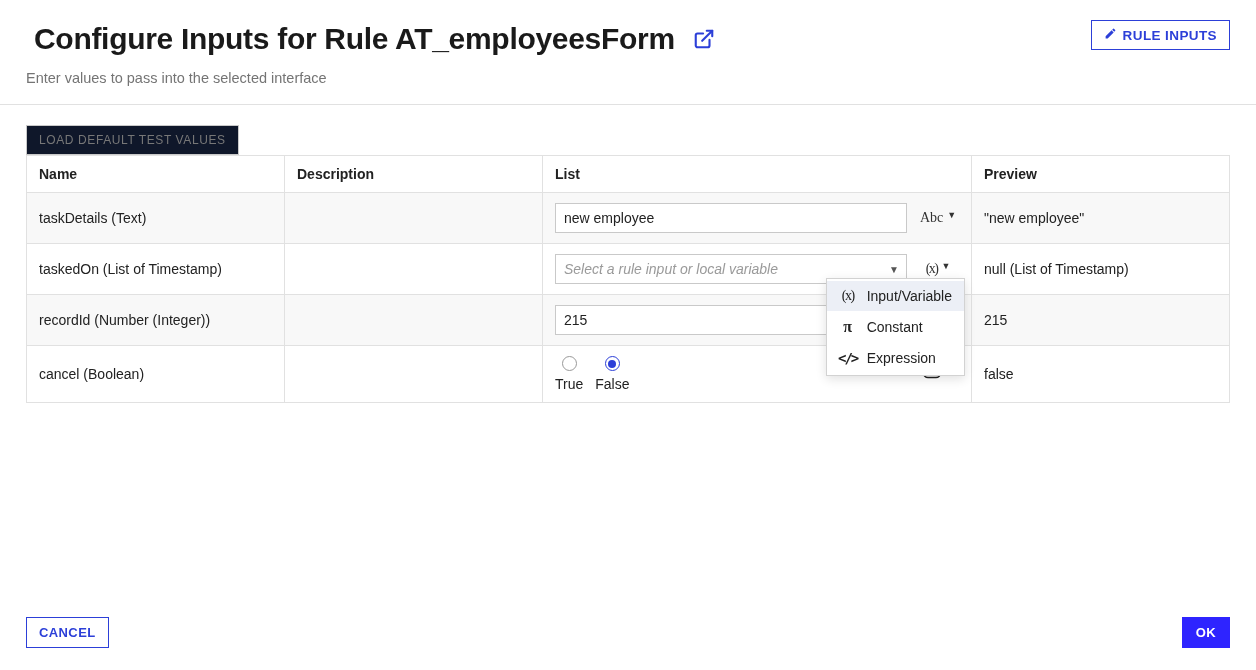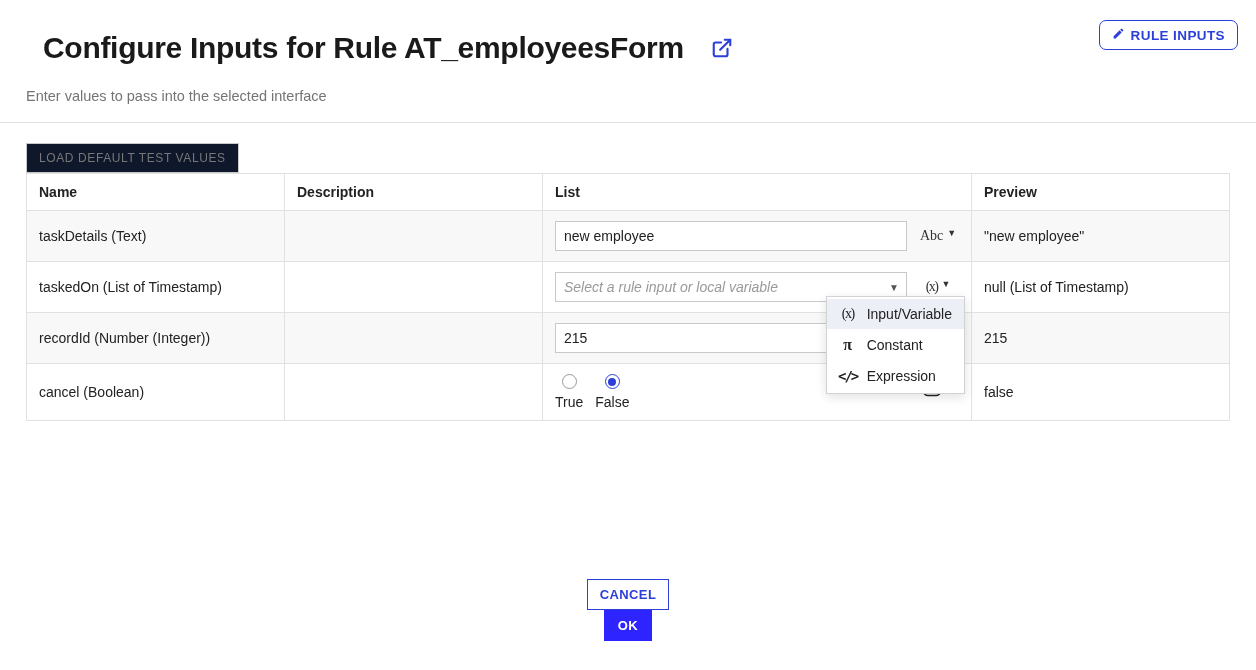--- a/index.html
+++ b/index.html
@@ -1,25 +1,25 @@
 <!DOCTYPE html>
 <html><head>
   <meta charset="utf-8">
   <style>
     :root { --accent:#2c3fd8; --blue-text:#2c3fd8; --ok-bg:#2322f0; --border:#e1e1e1; --border-dark:#c9c9c9; --text:#222; --muted:#747474; --subtle:#6b6b6b; --row-alt:#f8f8f8; --hover:#f0f0f3; }
     * { box-sizing:border-box; }
     html,body { margin:0; padding:0; }
     body { font-family:"Segoe UI", "Helvetica Neue", Arial, sans-serif; color:var(--text); font-size:14px; width:1256px; height:670px; position:relative; background:#fff; }
     .header-region { padding:14px 26px 18px; position:relative; }
     .title-line { display:flex; align-items:center; gap:10px; }
-    h1 { margin:17px; font-size:30px; font-weight:700; letter-spacing:-0.3px; color:#1a1a1a; }
+    h1 { margin:8px; font-size:30px; font-weight:700; letter-spacing:-0.3px; color:#1a1a1a; }
     .ext-link { color:var(--blue-text); display:inline-flex; align-items:center; }
     .ext-link svg { width:22px; height:22px; }
     .subtitle { color:var(--muted); margin-top:6px; font-size:14.5px; }
-    .rule-inputs-btn { position:absolute; right:18px; top:20px; border:1px solid var(--blue-text); color:var(--blue-text); background:#fff; padding:6px 12px; font-size:13.5px; font-weight:600; letter-spacing:.4px; display:inline-flex; align-items:center; gap:6px; border-radius:7px; cursor:pointer; }
+    .rule-inputs-btn { position:absolute; right:26px; top:20px; border:1px solid var(--blue-text); color:var(--blue-text); background:#fff; padding:6px 12px; font-size:13.5px; font-weight:600; letter-spacing:.4px; display:inline-flex; align-items:center; gap:6px; border-radius:0; cursor:pointer; }
     .rule-inputs-btn svg { width:13px; height:13px; }
     hr.hdiv { border:none; border-top:1px solid var(--border); margin:0; }
     .content { padding:20px 26px 0; }
     .load-defaults { border:1px solid var(--border-dark); background:#0f172a; color:#777; padding:7px 12px; font-size:12px; letter-spacing:.6px; cursor:pointer; }
     table.inputs { width:100%; border-collapse:collapse; margin-top:0; border:1px solid var(--border); }
     table.inputs th, table.inputs td { border:1px solid var(--border); padding:10px 12px; text-align:left; vertical-align:middle; font-size:14px; }
     table.inputs th { font-weight:600; background:#fff; }
     table.inputs tbody tr:nth-child(odd) td { background:var(--row-alt); }
     table.inputs tbody tr:nth-child(even) td { background:#fff; }
     col.c-name { width:258px; } col.c-desc { width:258px; } col.c-val {} col.c-prev { width:258px; }
@@ -38,21 +38,21 @@
     .radio { display:inline-flex; align-items:center; gap:5px; cursor:pointer;flex-direction:column; }
     .radio .dot { width:15px; height:15px; border-radius:50%; border:1.5px solid #999; display:inline-block; position:relative; }
     .radio.sel .dot { border-color:var(--blue-text); }
     .radio.sel .dot::after { content:""; position:absolute; inset:2.5px; background:var(--blue-text); border-radius:50%; }
     .dropdown-menu { position:absolute; background:#fff; border:1px solid #d2d2d2; box-shadow:0 3px 10px rgba(0,0,0,.12); z-index:10; min-width:134px; padding:2px 0; }
     .dropdown-menu .item { display:flex; align-items:center; gap:10px; padding:7px 12px; cursor:pointer; font-size:14px; }
     .dropdown-menu .item.sel { background:#eceff6; }
     .dropdown-menu .ic { width:18px; display:inline-flex; justify-content:center; }
     .pi { font-family:"Times New Roman", serif; font-weight:700; font-size:16px; }
     .expr { font-family:monospace; font-weight:700; font-size:14px; letter-spacing:-2px; }
-    .footer { position:absolute; bottom:0; left:0; right:0; padding:16px 26px 29px; display:flex; justify-content:space-between; align-items:center;flex-direction:column; }
+    .footer { position:absolute; bottom:0; left:0; right:0; padding:16px 26px 22px; display:flex; justify-content:space-between; align-items:center; }
     .btn-cancel { border:1px solid var(--blue-text); color:var(--blue-text); background:#fff; padding:7px 12px; font-size:13px; font-weight:600; letter-spacing:.4px; cursor:pointer; }
     .btn-ok { border:none; background:#2e24ff; color:#fff; padding:8px 14px; font-size:13px; font-weight:600; letter-spacing:.4px; cursor:pointer; }
   </style>
 </head>
 <body>
 
 <div class="header-region">
   <div class="title-line">
     <h1>Configure Inputs for Rule AT_employeesForm</h1>
     <a class="ext-link" href="#" aria-label="open rule">

